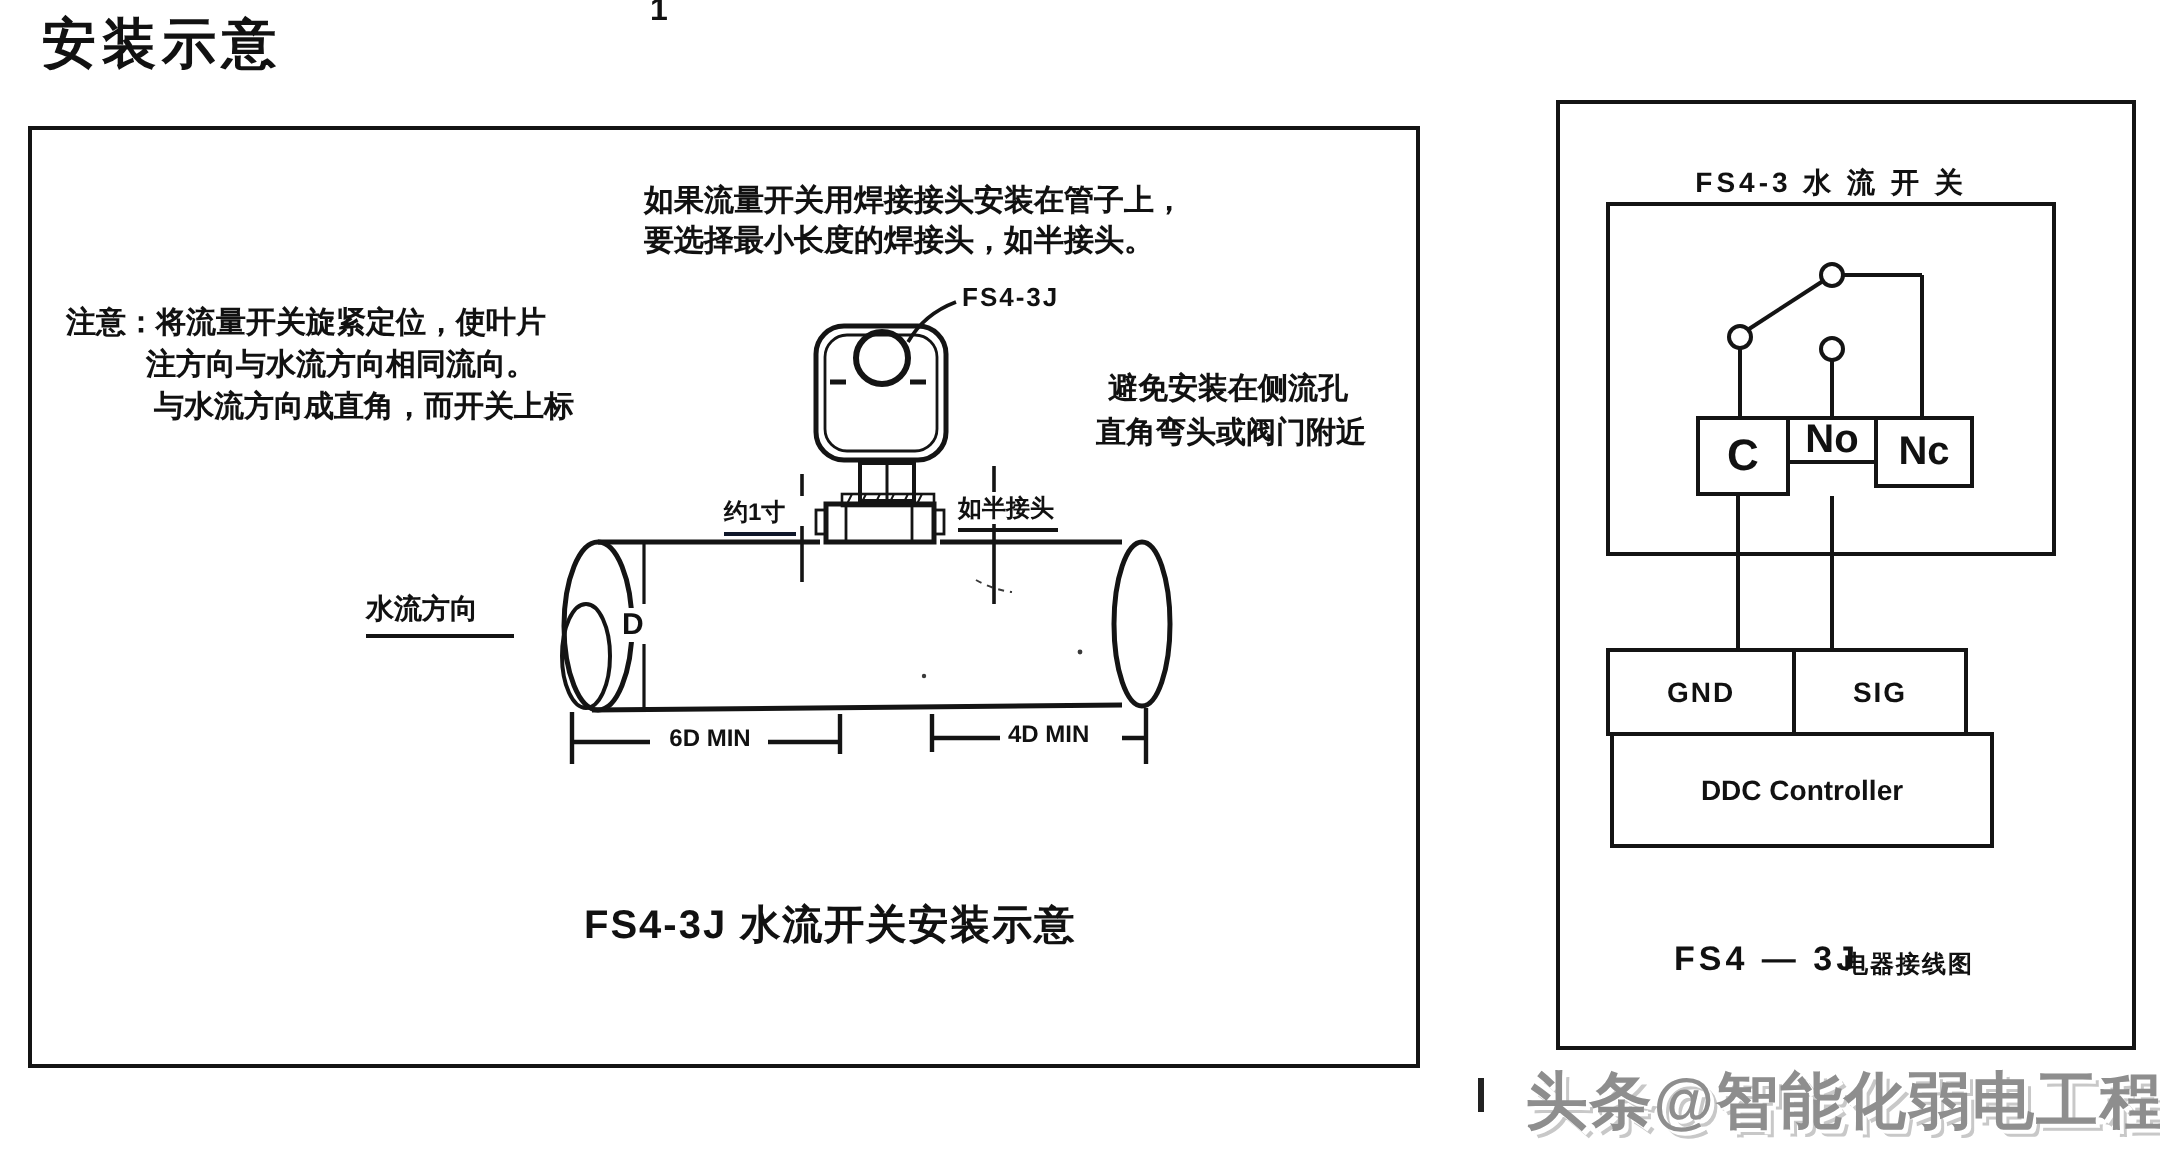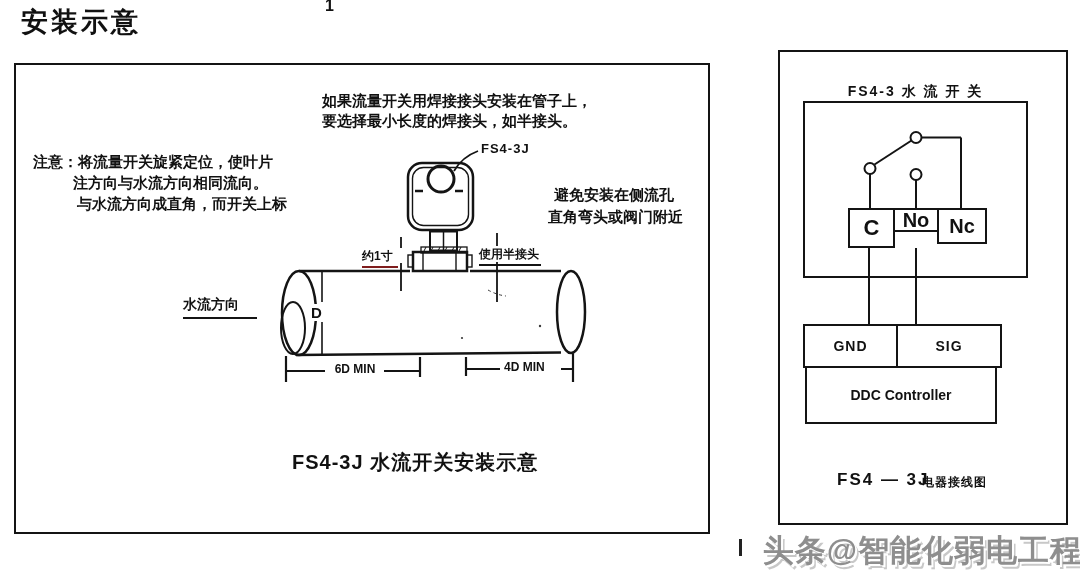--- a/index.html
+++ b/index.html
@@ -22,37 +22,37 @@
 
   
   #left-panel{left:14px;top:63px;width:696px;height:471px;}
   #weld-note{left:322px;top:91px;font-size:15px;line-height:20px;}
   #device-label{left:481px;top:141px;font-size:13px;letter-spacing:1px;}
   #caution-note{left:33px;top:151px;font-size:15px;line-height:21px;}
   #caution-line2{margin-left:44px;}
   #caution-line3{margin-left:40px;}
   #avoid-note{left:548px;top:184px;font-size:15px;line-height:22px;}
   #avoid-line1{margin-left:6px;}
-  #dim-1inch{left:362px;top:248px;font-size:12px;border-bottom:2px solid #7f1d1d;padding:0 5px 1px 0;}
+  #dim-1inch{left:362px;top:248px;font-size:12px;border-bottom:2px solid #0f172a;padding:0 5px 1px 0;}
   #dim-halfjoint{left:479px;top:246px;font-size:12px;border-bottom:2px solid #141414;padding:0 2px 1px 0;}
   #flow-dir{left:183px;top:296px;font-size:14px;border-bottom:2.5px solid #141414;padding:0 18px 3px 0;}
   #dim-d{left:308px;top:304px;font-size:15px;}
   #dim-6d{left:326px;top:362px;width:52px;text-align:center;font-size:12px;}
   #dim-4d{left:501px;top:360px;width:54px;font-size:12px;}
   #left-caption{left:292px;top:449px;font-size:20px;letter-spacing:1px;}
 
   
   #right-panel{left:778px;top:50px;width:290px;height:475px;}
   #right-title{left:803px;top:83px;width:225px;text-align:center;font-size:14px;letter-spacing:2px;}
   #switch-box{left:803px;top:101px;width:225px;height:177px;}
   #term-c {left:848px;top:208px;width:47px;height:40px;font-size:22px;}
   #term-no{left:893px;top:208px;width:46px;height:24px;font-size:20px;}
   #term-nc{left:937px;top:208px;width:50px;height:36px;font-size:20px;}
   #gnd-box{left:803px;top:324px;width:95px;height:44px;font-size:14px;letter-spacing:1px;}
-  #sig-box{left:896px;top:324px;width:106px;height:44px;font-size:14px;letter-spacing:1px;}
+  #sig-box{left:896px;top:324px;width:88px;height:44px;font-size:14px;letter-spacing:1px;}
   #ddc-box{left:805px;top:366px;width:192px;height:58px;font-size:14px;}
   #right-caption-model{left:837px;top:470px;font-size:17px;letter-spacing:2px;}
   #right-caption-text{left:922px;top:474px;font-size:12px;letter-spacing:1px;}
 
   #watermark{right:-2px;top:530px;font-size:31px;font-weight:bold;letter-spacing:1px;
     color:#8e8e8e;text-shadow:2px 2px 0 #ffffff,3.5px 3.5px 0 #c8c8c8;}
 </style>
 </head>
 <body>
 
@@ -132,21 +132,21 @@
   <div id="caution-line3">注方向与水流方向相同流向。</div>
   <div id="caution-line2">与水流方向成直角，而开关上标</div>
 </div>
 
 <div id="avoid-note" class="abs b z2">
   <div id="avoid-line1">避免安装在侧流孔</div>
   <div>直角弯头或阀门附近</div>
 </div>
 
 <div id="dim-1inch" class="abs b z2">约1寸</div>
-<div id="dim-halfjoint" class="abs b z2">使用半接头</div>
+<div id="dim-halfjoint" class="abs b z2">如半接头</div>
 <div id="flow-dir" class="abs b z2">水流方向</div>
 <div id="dim-d" class="abs b z2 whitebg">D</div>
 <div id="dim-6d" class="abs b z2 whitebg">6D MIN</div>
 <div id="dim-4d" class="abs b z2 whitebg">4D MIN</div>
 <div id="left-caption" class="abs b z2">FS4-3J 水流开关安装示意</div>
 
 <div id="right-panel" class="panel z0"></div>
 <div id="right-title" class="abs b z2">FS4-3 水 流 开 关</div>
 <div id="switch-box" class="panel z0"></div>
 

